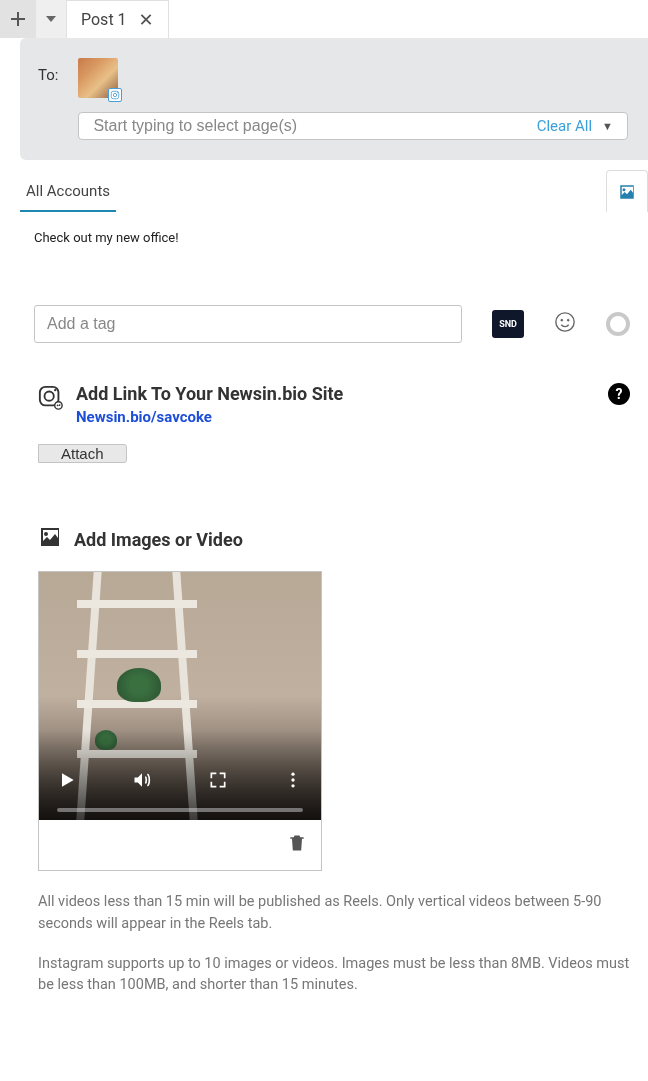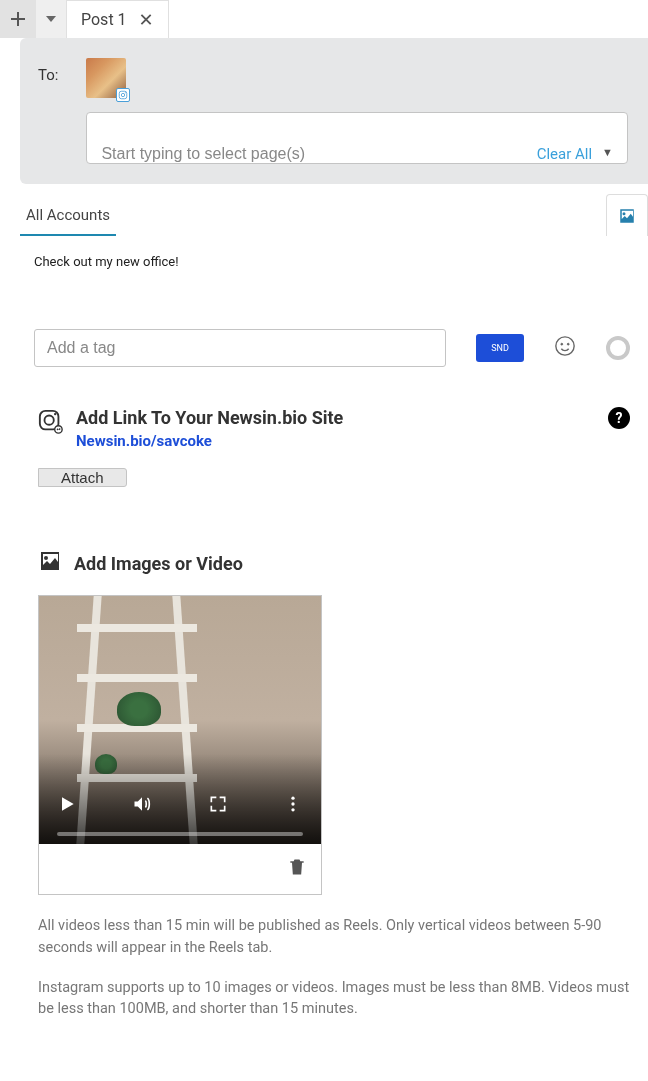--- a/index.html
+++ b/index.html
@@ -7,46 +7,46 @@
 
     
     .tab-bar { display: flex; align-items: stretch; height: 38px; background: #fff; }
     .tab-add-btn { width: 36px; display: flex; align-items: center; justify-content: center; background: #e2e2e2; cursor: pointer; }
     .tab-add-dropdown { width: 30px; display: flex; align-items: center; justify-content: center; background: #efefef; cursor: pointer; }
     .tab { display: flex; align-items: center; gap: 12px; padding: 0 14px; border: 1px solid #e0e0e0; border-bottom: none; background: #fff; font-size: 16px; color: #444; }
     .tab-close { cursor: pointer; color: #555; font-size: 18px; line-height: 1; }
 
     
     .to-section { margin: 0 0 0 20px; background: #e6e7e8; padding: 20px 0 20px 18px; border-radius: 6px 0 0 6px; }
-    .to-row { display: flex; align-items: flex-start; gap: 28px; }
+    .to-row { display: flex; align-items: flex-start; gap: 20px; }
     .to-label { font-size: 15px; color: #333; padding-top: 8px; }
     .to-content { flex: 1; padding-right: 20px; }
     .avatar-wrap { position: relative; width: 40px; height: 40px; margin-bottom: 14px; }
     .avatar { width: 40px; height: 40px; background: linear-gradient(135deg, #c97a4a 0%, #d89860 30%, #e8c088 60%, #8b5a3c 100%); border-radius: 2px; }
     .avatar-badge { position: absolute; bottom: -4px; right: -4px; width: 14px; height: 14px; background: #fff; border: 1px solid #4a9fd8; border-radius: 2px; display: flex; align-items: center; justify-content: center; }
     .avatar-badge svg { width: 10px; height: 10px; }
-    .page-input-wrap { display: flex; align-items: flex-end; background: #fff; border: 1px solid #c4c4c4; border-radius: 4px; padding: 0 10px 0 14px; height: 52px; }
+    .page-input-wrap { display: flex; align-items: center; background: #fff; border: 1px solid #c4c4c4; border-radius: 4px; padding: 0 10px 0 14px; height: 28px; }
     .page-input { flex: 1; border: none; outline: none; font-size: 16px; color: #333; }
     .page-input::placeholder { color: #888; }
     .clear-all { color: #3aa0db; font-size: 15px; cursor: pointer; margin-right: 6px; }
     .dropdown-caret { font-size: 11px; color: #555; cursor: pointer; padding: 4px; }
 
     
     .accounts-bar { display: flex; align-items: flex-end; justify-content: space-between; margin: 10px 0 0 20px; }
     .accounts-tab { font-size: 15px; color: #444; padding: 12px 6px 10px 6px; border-bottom: 2px solid #1e88b0; }
     .image-toggle { width: 42px; height: 42px; display: flex; align-items: center; justify-content: center; border: 1px solid #ddd; border-bottom: none; border-radius: 4px 4px 0 0; cursor: pointer; }
     .image-toggle svg { width: 18px; height: 18px; fill: #2680ad; }
 
     
     .message-area { margin: 0 0 0 20px; padding: 18px 18px 6px 14px; background: #fff; }
     .message-text { font-size: 13px; color: #222; margin-bottom: 60px; }
     .tag-row { display: flex; align-items: center; gap: 30px; }
     .tag-input { flex: 1; border: 1px solid #c4c4c4; border-radius: 3px; padding: 9px 12px; font-size: 16px; outline: none; }
     .tag-input::placeholder { color: #888; }
-    .snd-badge { width: 48px; height: 28px; background: #1d4ed8; color: #fff; font-size: 9px; font-weight: normal; display: flex; align-items: center; justify-content: center; border-radius: 3px; cursor: pointer; }
+    .snd-badge { width: 32px; height: 28px; background: #0f172a; color: #fff; font-size: 9px; font-weight: bold; display: flex; align-items: center; justify-content: center; border-radius: 3px; cursor: pointer; }
     .emoji-btn { cursor: pointer; }
     .emoji-btn svg { width: 22px; height: 22px; stroke: #666; fill: none; }
     .loading-circle { width: 24px; height: 24px; border: 4px solid #c9c9c9; border-radius: 50%; }
 
     
     .link-section { margin: 14px 0 0 20px; padding: 20px 18px 28px 18px; background: #fff; }
     .link-header { display: flex; align-items: flex-start; gap: 12px; position: relative; }
     .link-icon { margin-top: 2px; }
     .link-icon svg { width: 26px; height: 26px; }
     .link-title-wrap { flex: 1; }

